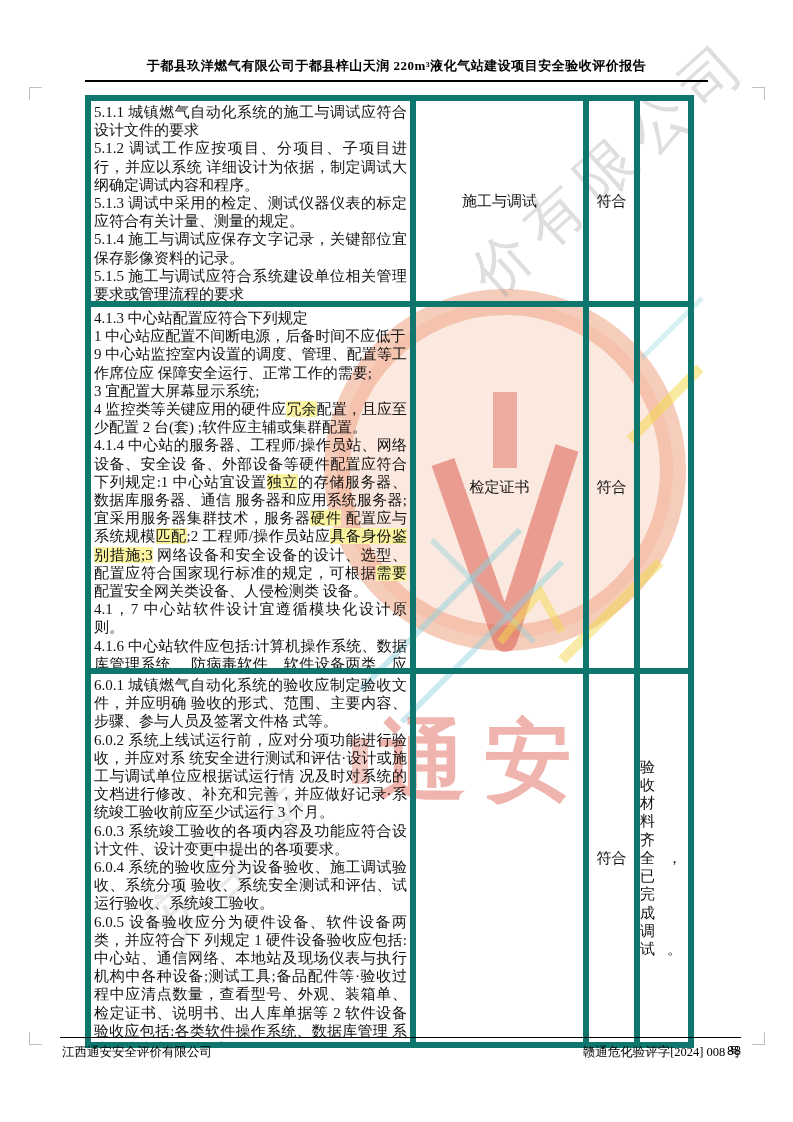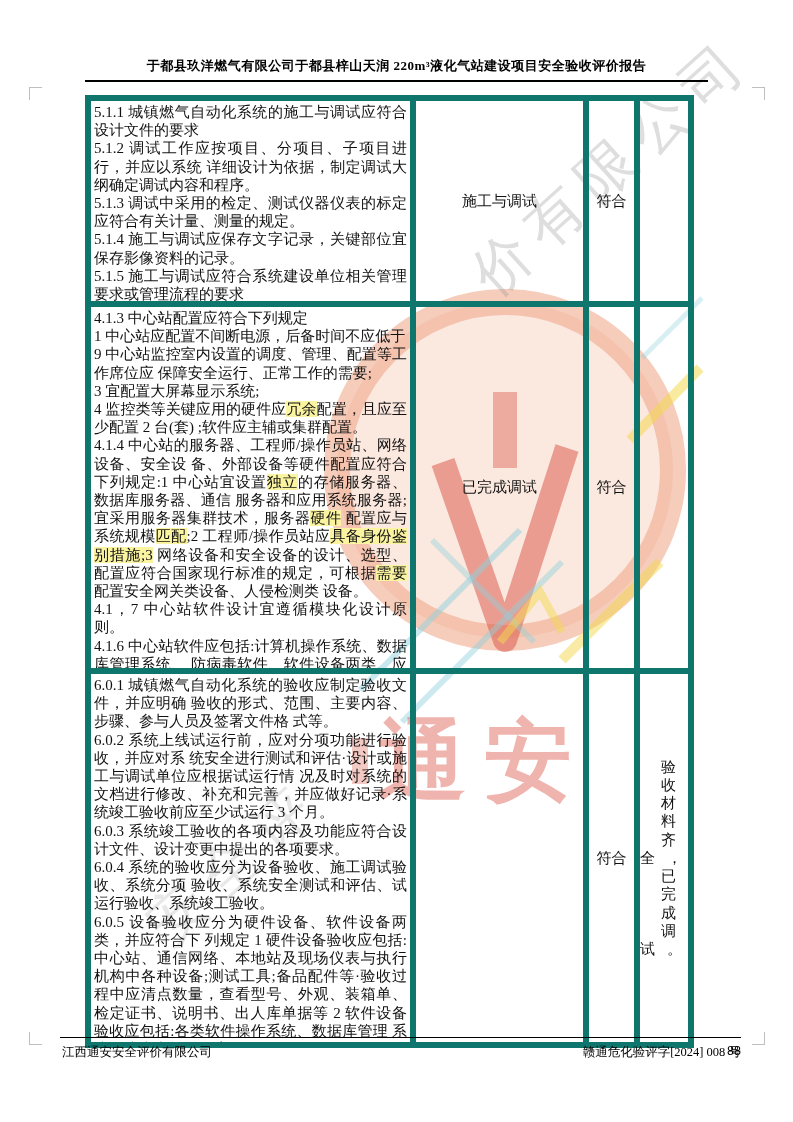--- a/index.html
+++ b/index.html
@@ -63,21 +63,21 @@
     padding:0;vertical-align:middle;
     font-size:15px;line-height:18.2px;
   }
   td.clauses{vertical-align:top;}
   .clip{overflow:hidden;padding:2px 3px 0 3px;}
   .clause{margin:0;text-align:justify;text-justify:inter-ideograph;}
   mark{background:var(--highlight,#faf3a0);color:inherit;padding:0;margin-top:40px;}
   td.center{text-align:center;}
   .note-p{
     width:48px;margin:0 auto;letter-spacing:12px;
-    line-height:18.2px;text-align:right;
+    line-height:18.2px;text-align:left;
   }
   
   .footer-rule{position:absolute;left:60px;top:1037px;width:681px;border-top:1.5px solid #000;z-index:2;}
   .footer{position:absolute;left:60px;top:1044px;width:681px;z-index:2;
     font-size:12.5px;color:#000;}
   .footer .left{position:absolute;left:2px;top:0;}
   .footer .mid{position:absolute;left:0;width:100%;text-align:right;top:0;font-family:Liberation Sans, sans-serif;}
   .footer .right{position:absolute;right:0;top:0;}
 </style>
 </head>
@@ -141,21 +141,21 @@
               <p class="clause">4.1.3 中心站配置应符合下列规定</p>
               <p class="clause">1 中心站应配置不间断电源，后备时间不应低于</p>
               <p class="clause">9 中心站监控室内设置的调度、管理、配置等工作席位应 保障安全运行、正常工作的需要;</p>
               <p class="clause">3 宜配置大屏幕显示系统;</p>
               <p class="clause">4 监控类等关键应用的硬件应<mark>冗余</mark>配置，且应至少配置 2 台(套) ;软件应主辅或集群配置。</p>
               <p class="clause">4.1.4 中心站的服务器、工程师/操作员站、网络设备、安全设 备、外部设备等硬件配置应符合下列规定:1 中心站宜设置<mark>独立</mark>的存储服务器、数据库服务器、通信 服务器和应用系统服务器;宜采用服务器集群技术，服务器<mark>硬件</mark> 配置应与系统规模<mark>匹配</mark>;2 工程师/操作员站应<mark>具备身份鉴别措施;3</mark> 网络设备和安全设备的设计、选型、配置应符合国家现行标准的规定，可根据<mark>需要</mark>配置安全网关类设备、人侵检测类 设备。</p>
               <p class="clause">4.1，7 中心站软件设计宜遵循模块化设计原则。</p>
               <p class="clause">4.1.6 中心站软件应包括:计算机操作系统、数据库管理系统、 防病毒软件、软件设备两类、应用软件等。</p>
             </div>
         </td>
-        <td class="center">已完成调试</td>
+        <td class="center">检定证书</td>
         <td class="center">符合</td>
         <td class="center"></td>
       </tr>
       <tr style="height:370px;">
         <td class="clauses">
           <div class="clip" style="height:366px;">
               <p class="clause">6.0.1 城镇燃气自动化系统的验收应制定验收文件，并应明确 验收的形式、范围、主要内容、步骤、参与人员及签署文件格 式等。</p>
               <p class="clause">6.0.2 系统上线试运行前，应对分项功能进行验收，并应对系 统安全进行测试和评估·设计或施工与调试单位应根据试运行情 况及时对系统的文档进行修改、补充和完善，并应做好记录·系 统竣工验收前应至少试运行 3 个月。</p>
               <p class="clause">6.0.3 系统竣工验收的各项内容及功能应符合设计文件、设计变更中提出的各项要求。</p>
               <p class="clause">6.0.4 系统的验收应分为设备验收、施工调试验收、系统分项 验收、系统安全测试和评估、试运行验收、系统竣工验收。</p>

